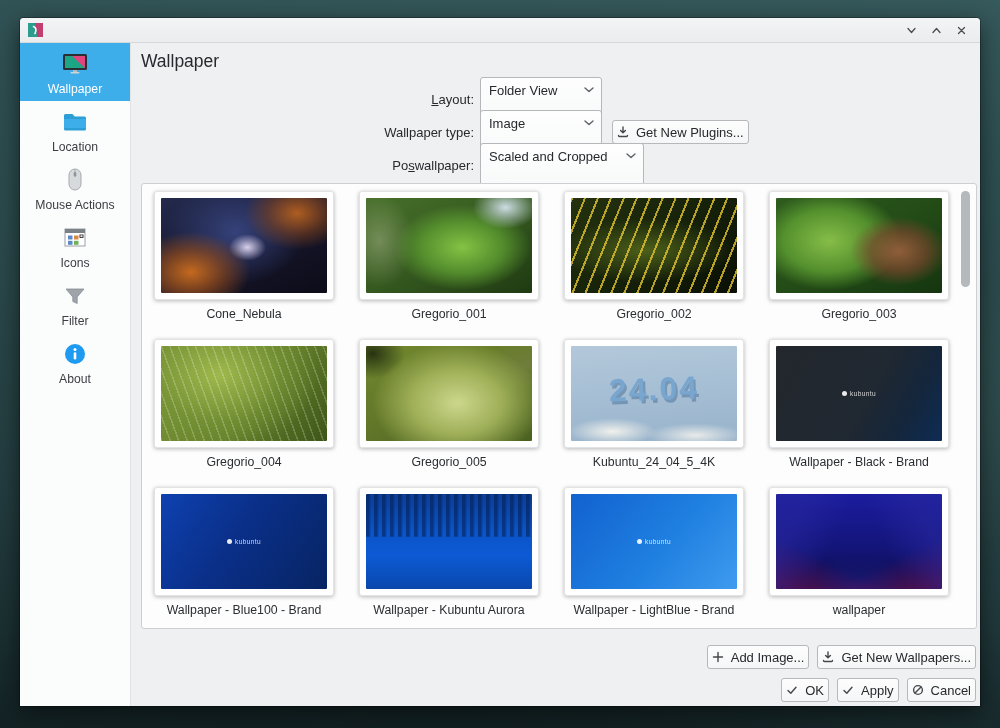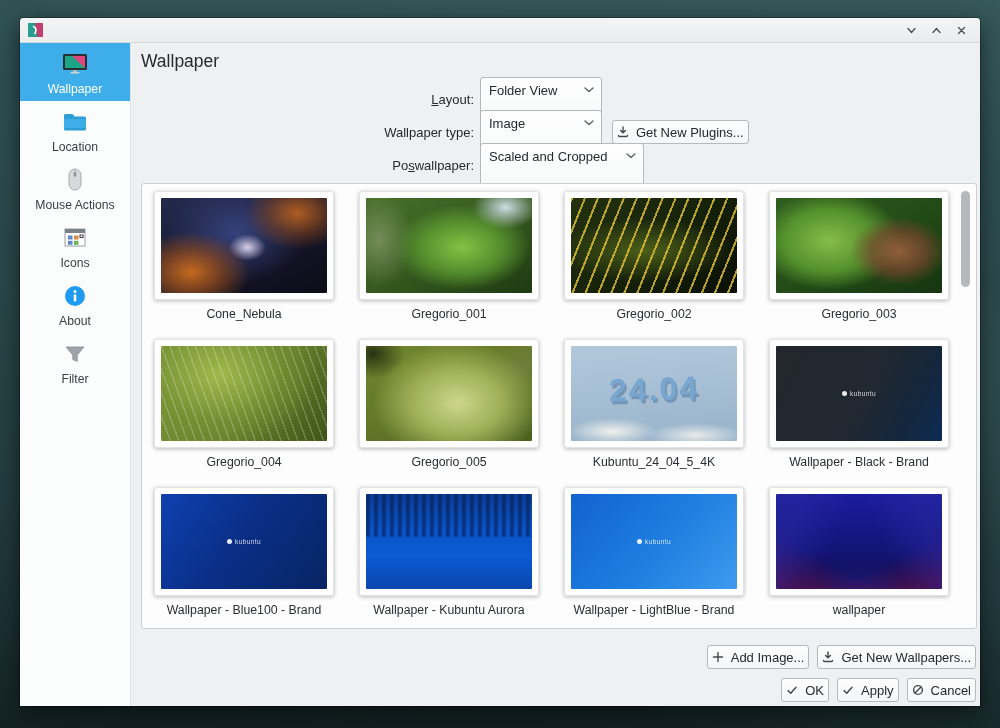--- a/index.html
+++ b/index.html
@@ -211,32 +211,32 @@
           <rect x="19.5" y="11.5" width="4" height="3.4" fill="#2f3337"></rect>
           <rect x="20.5" y="12.3" width="2" height="1.6" fill="#ffffff"></rect>
           <rect x="8" y="17.8" width="4.5" height="4" fill="#5d87c6"></rect>
           <rect x="14" y="17.8" width="4.5" height="4" fill="#6fb356"></rect>
         </svg>
         <span class="s-label">Icons</span>
       </div>
 
       <div class="side-item">
         <svg width="30" height="30" viewBox="0 0 30 30">
+          <polygon points="6,8 24,8 17.2,16 17.2,22.5 12.8,20.5 12.8,16" fill="#9ea4a9" stroke="#888e93" stroke-width="0.8"></polygon>
+        </svg>
+        <span class="s-label">Filter</span>
+      </div>
+
+      <div class="side-item">
+        <svg width="30" height="30" viewBox="0 0 30 30">
           <circle cx="15" cy="15" r="10" fill="#1e9bf0"></circle>
           <circle cx="15" cy="10.6" r="1.5" fill="#ffffff"></circle>
           <rect x="13.7" y="13.2" width="2.6" height="7.4" rx="1.3" fill="#ffffff"></rect>
         </svg>
         <span class="s-label">About</span>
-      </div>
-
-      <div class="side-item">
-        <svg width="30" height="30" viewBox="0 0 30 30">
-          <polygon points="6,8 24,8 17.2,16 17.2,22.5 12.8,20.5 12.8,16" fill="#9ea4a9" stroke="#888e93" stroke-width="0.8"></polygon>
-        </svg>
-        <span class="s-label">Filter</span>
       </div>
     </div>
 
     <div class="content">
       <h1 class="page-title">Wallpaper</h1>
 
       <div class="form">
         <div class="frow">
           <span class="flabel"><span></span><span class="mnemonic">L</span><span>ayout:</span></span>
           <span class="combo w120">

